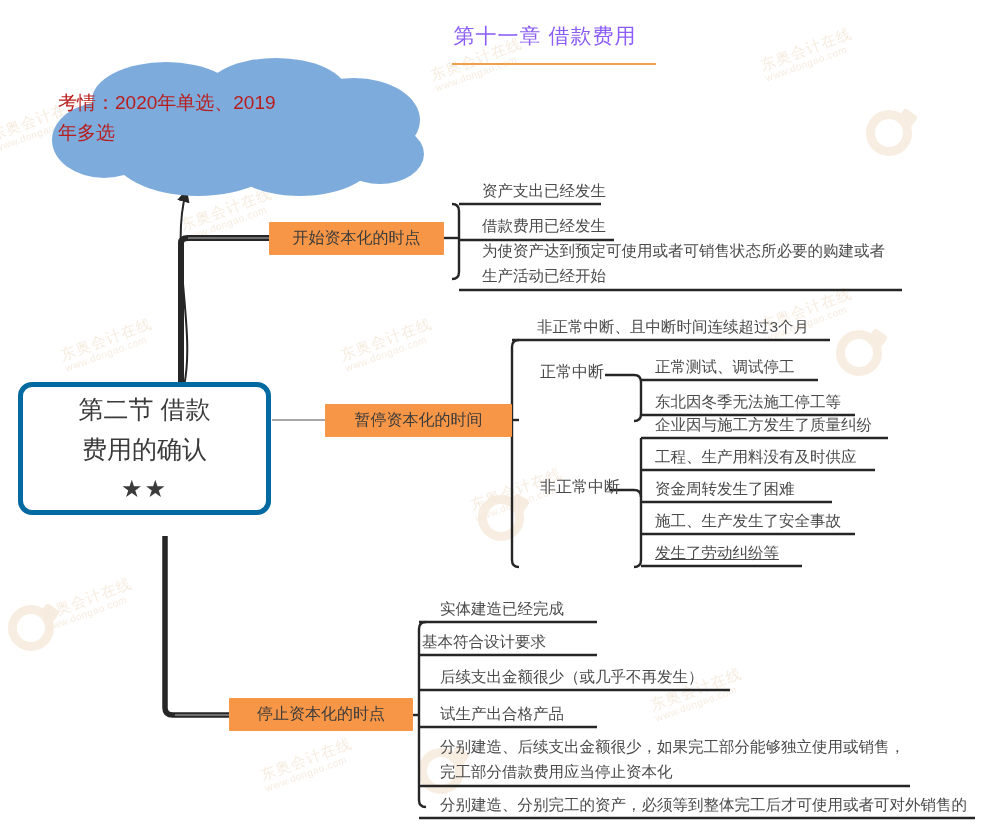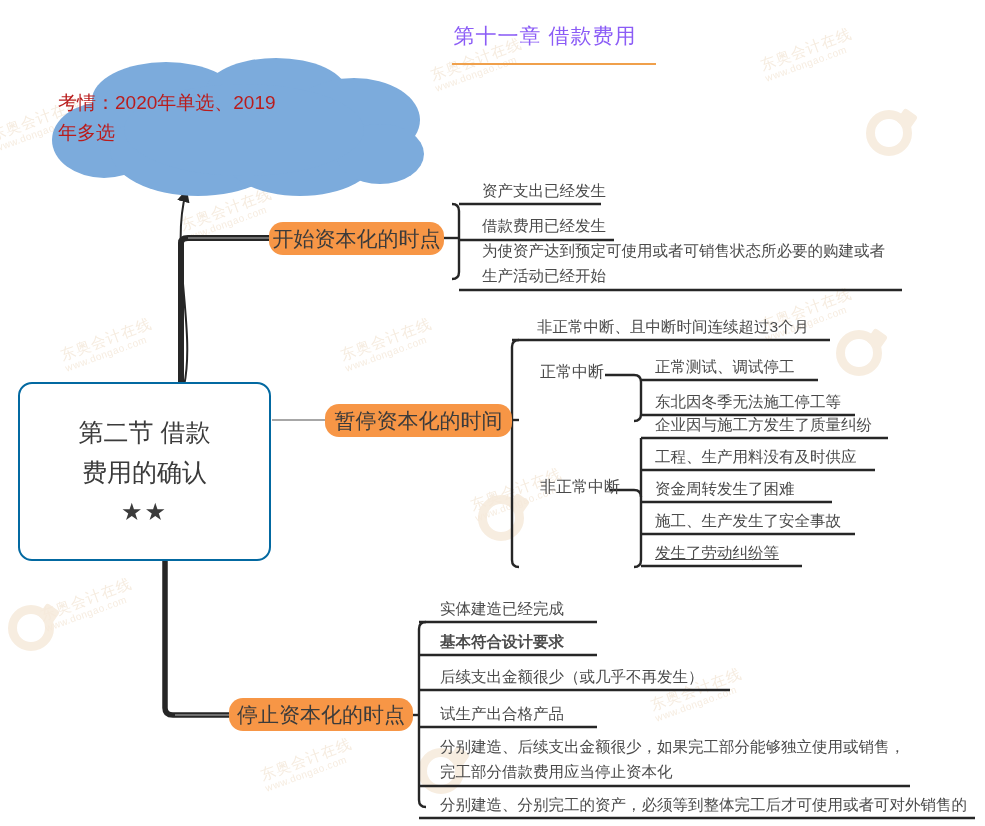--- a/index.html
+++ b/index.html
@@ -84,41 +84,41 @@
     left: 58px; top: 88px;
     width: 300px;
     z-index: 4;
     color: #b91c1c;
     font-size: 19px;
     line-height: 30px;
   }
   
   #root-node {
     left: 18px; top: 382px;
-    width: 253px; height: 179px;
-    border: 2px solid #0369a1;
+    width: 253px; height: 133px;
+    border: 5px solid #0369a1;
     border-radius: 14px;
     background: #ffffff;
     display:flex; align-items:center; justify-content:center;
     z-index: 3;
   }
   #root-label {
     font-size: 25px;
     line-height: 40px;
     color: #3b3b3b;
     text-align:center;
     width: 100%;
   }
   #root-label .stars { display:block; letter-spacing: 2px; font-size: 24px;}
   
   .branch-pill {
     background: #f79646;
-    border-radius: 14px;
+    border-radius: 1px;
     color: #3b3b3b;
-    font-size: 21px;
+    font-size: 16px;
     display:flex; align-items:center; justify-content:center;
     height: 33px;
     z-index: 3;
   }
   #branch-0 { left: 269px; top: 222px; width: 175px; }
   #branch-1 { left: 325px; top: 404px; width: 187px; }
   #branch-2 { left: 229px; top: 698px; width: 184px; }
   
   .sub-label {
     font-size: 16px;
@@ -261,21 +261,21 @@
   <div class="node leaf" style="left:645px; top:354px;">正常测试、调试停工</div>
   <div class="node leaf" style="left:645px; top:389px;">东北因冬季无法施工停工等</div>
   <div class="node sub-label" id="sub-abnormal">非正常中断</div>
   <div class="node leaf" style="left:645px; top:412px;">企业因与施工方发生了质量纠纷</div>
   <div class="node leaf" style="left:645px; top:444px;">工程、生产用料没有及时供应</div>
   <div class="node leaf" style="left:645px; top:476px;">资金周转发生了困难</div>
   <div class="node leaf" style="left:645px; top:508px;">施工、生产发生了安全事故</div>
   <div class="node leaf" style="left:645px; top:540px;text-decoration:underline;">发生了劳动纠纷等</div>
 
   <div class="node leaf" style="left:430px; top:596px;text-align:right;">实体建造已经完成</div>
-  <div class="node leaf" style="left:430px; top:629px;font-weight:bold;">基本符合设计要求</div>
+  <div class="node leaf" style="left:412px; top:629px;">基本符合设计要求</div>
   <div class="node leaf" style="left:430px; top:664px;">后续支出金额很少（或几乎不再发生）</div>
   <div class="node leaf" style="left:430px; top:701px;">试生产出合格产品</div>
   <div class="node leaf multi" style="left:430px; top:734px; width:480px;">
     <div>分别建造、后续支出金额很少，如果完工部分能够独立使用或销售，</div>
     <div>完工部分借款费用应当停止资本化</div>
   </div>
   <div class="node leaf" style="left:430px; top:792px;">分别建造、分别完工的资产，必须等到整体完工后才可使用或者可对外销售的</div>
 
 </div>
 

